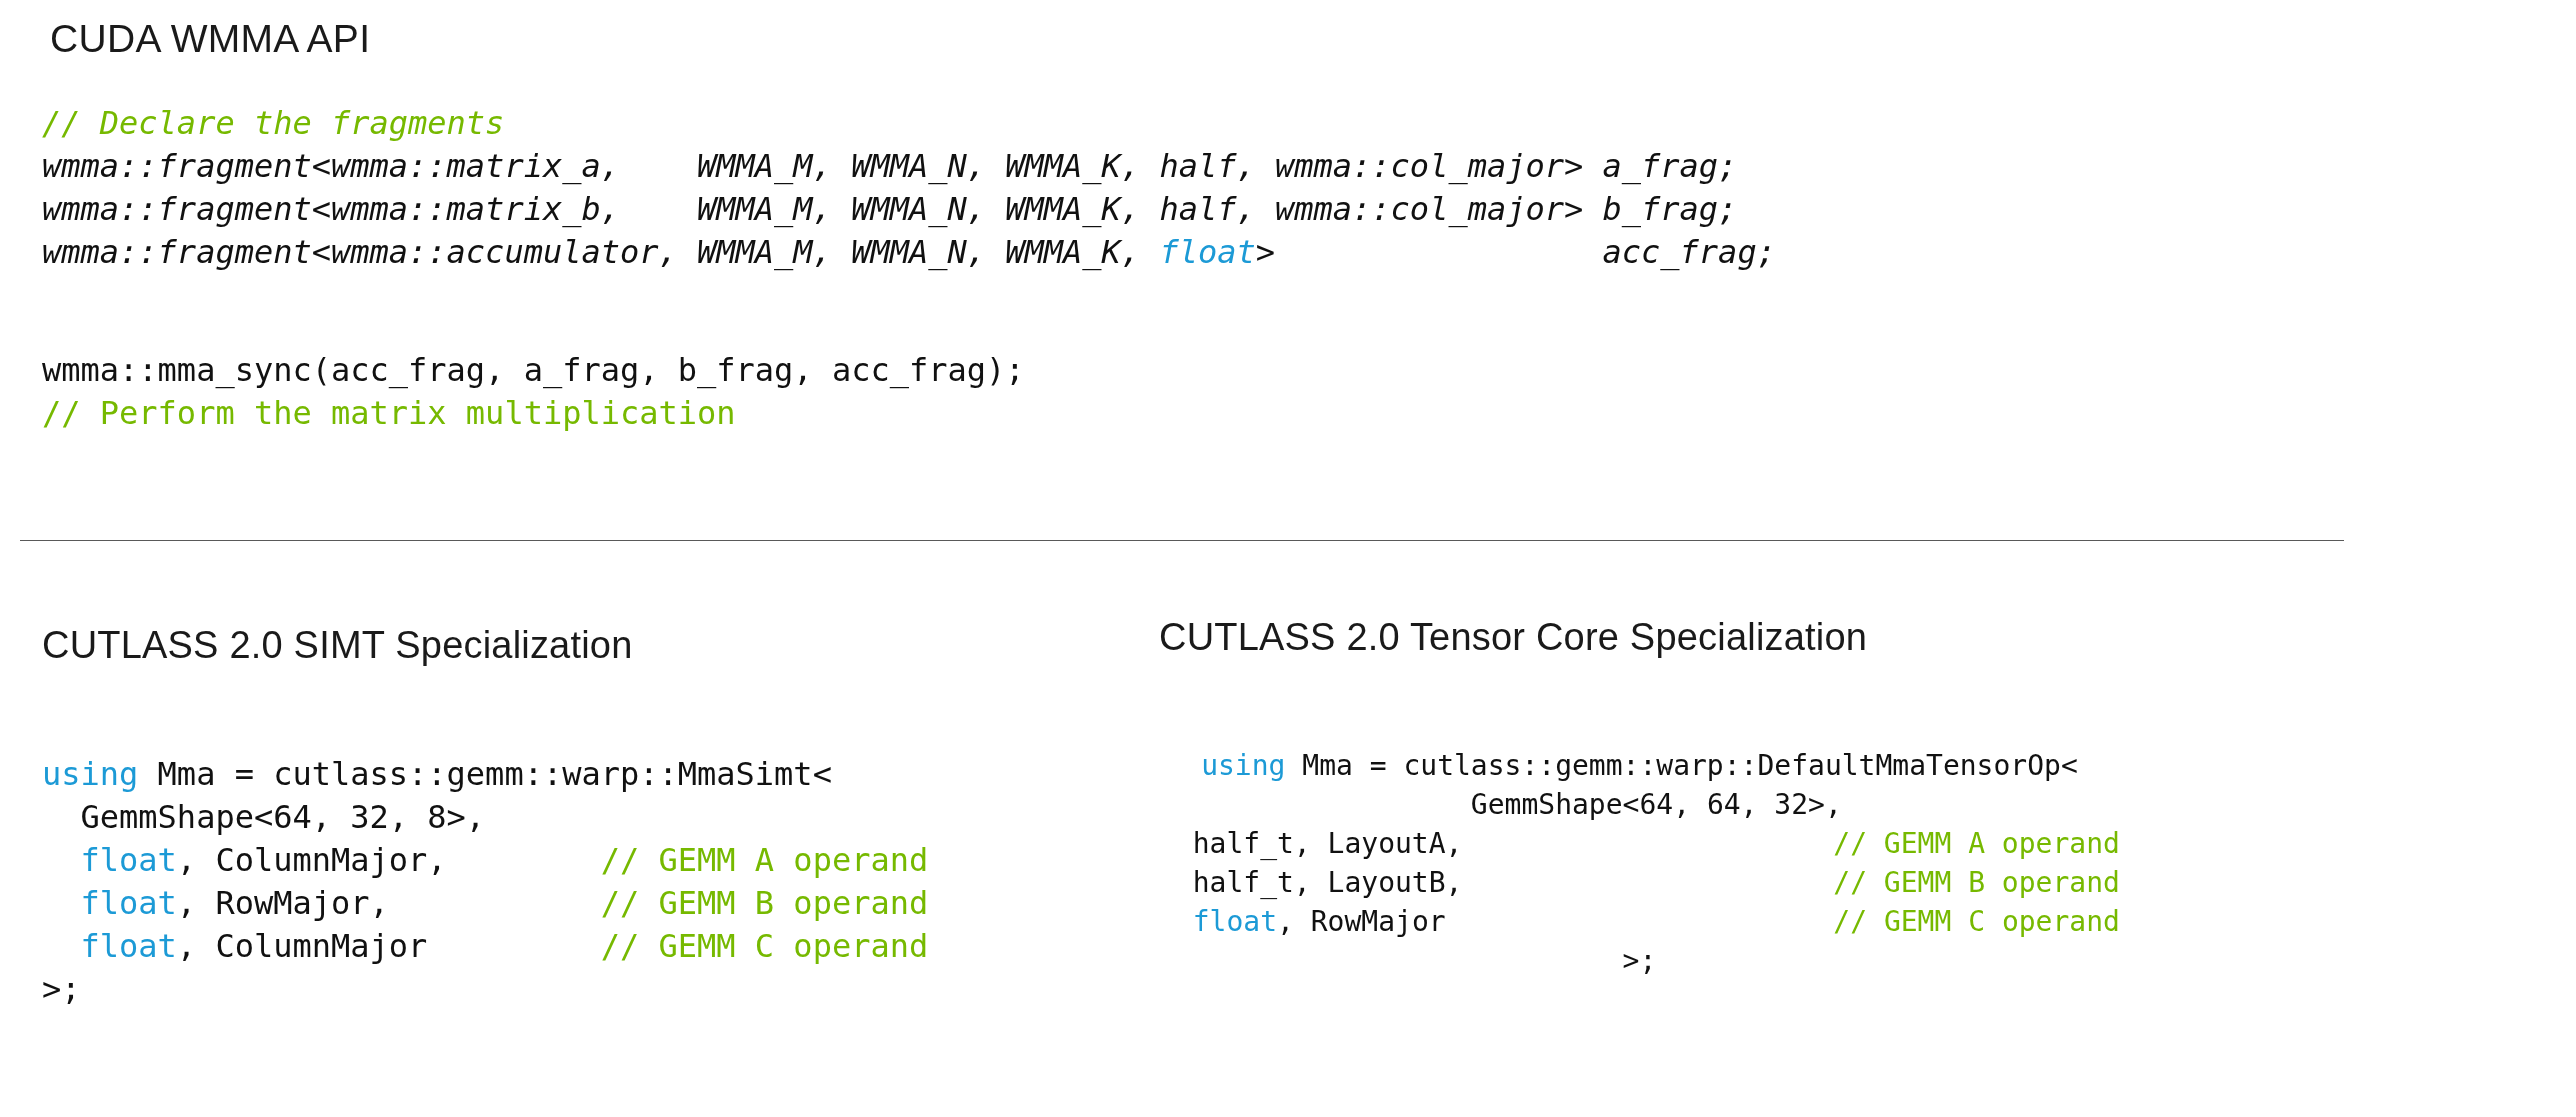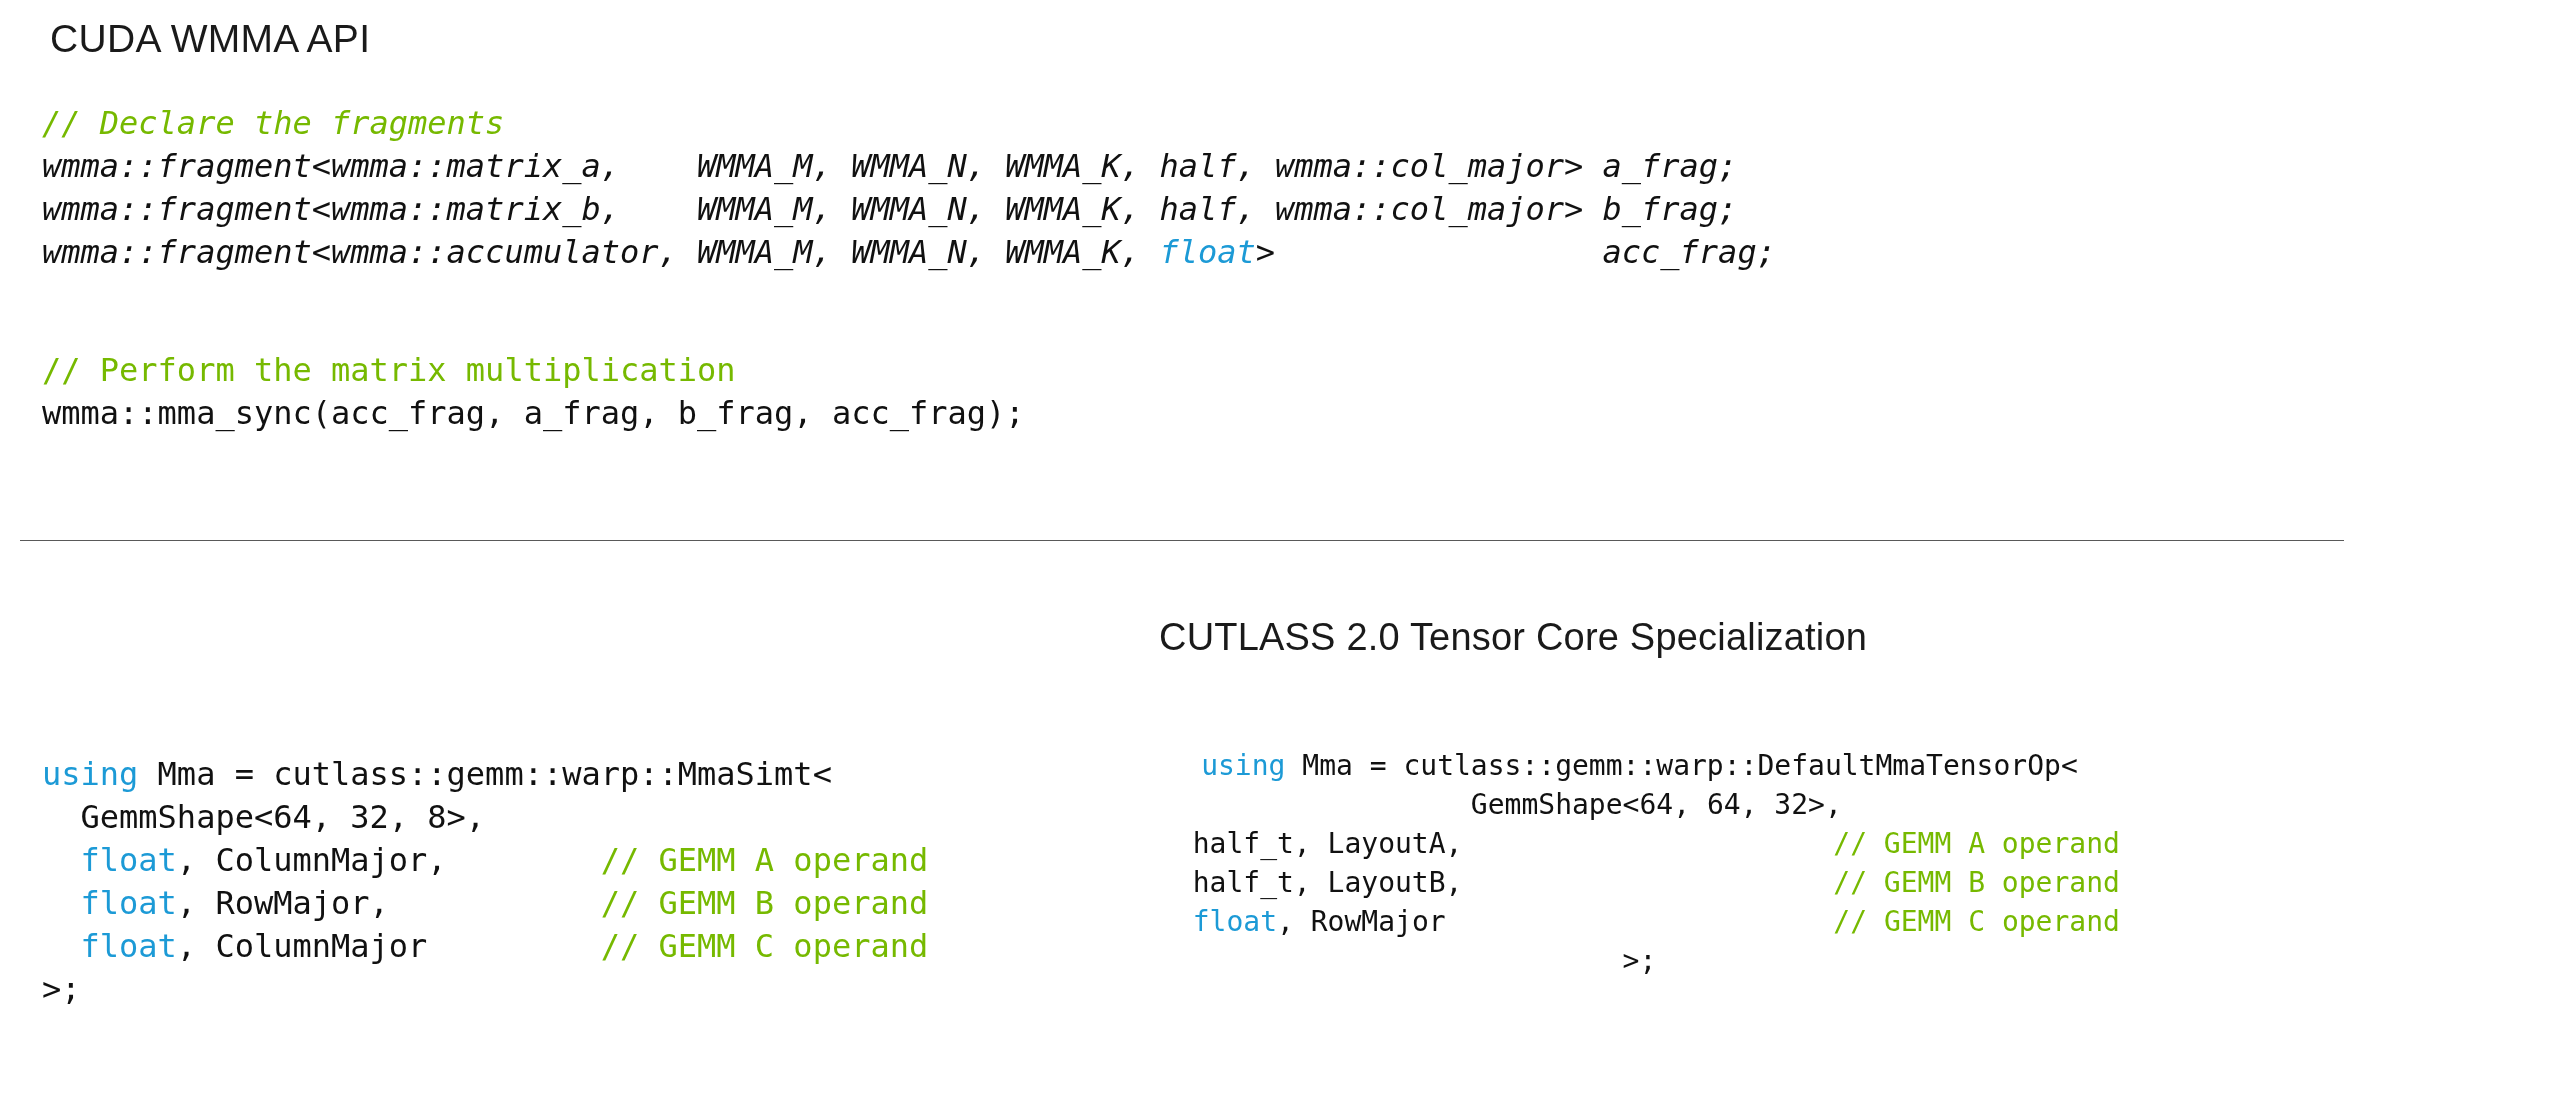--- a/index.html
+++ b/index.html
@@ -69,24 +69,25 @@
 </style>
 </head>
 <body>
 
 <div class="slide">
 
   <h1 class="title">CUDA WMMA API</h1>
 
   <div class="code code-large declare-code"><div class="code-line"><span class="tok-comment">// Declare the fragments</span></div><div class="code-line"><span class="tok-plain">wmma::fragment&lt;wmma::matrix_a,    WMMA_M, WMMA_N, WMMA_K, half, wmma::col_major&gt; a_frag;</span></div><div class="code-line"><span class="tok-plain">wmma::fragment&lt;wmma::matrix_b,    WMMA_M, WMMA_N, WMMA_K, half, wmma::col_major&gt; b_frag;</span></div><div class="code-line"><span class="tok-plain">wmma::fragment&lt;wmma::accumulator, WMMA_M, WMMA_N, WMMA_K, </span><span class="tok-keyword">float</span><span class="tok-plain">&gt;                 acc_frag;</span></div></div>
 
-  <div class="code code-large multiply-code"><div class="code-line"><span class="tok-comment">// Perform the matrix multiplication</span></div><div class="code-line"><span class="tok-plain">wmma::mma_sync(acc_frag, a_frag, b_frag, acc_frag);</span></div></div>
+  <div class="code code-large multiply-code"><div class="code-line"><span class="tok-plain">wmma::mma_sync(acc_frag, a_frag, b_frag, acc_frag);</span></div><div class="code-line"><span class="tok-comment">// Perform the matrix multiplication</span></div></div>
 
   <hr class="divider">
 
+  <h2 class="heading simt-heading">CUTLASS 2.0 SIMT Specialization</h2>
 
   <div class="code code-large simt-code"><div class="code-line"><span class="tok-keyword">using</span><span class="tok-plain"> Mma = cutlass::gemm::warp::MmaSimt&lt;</span></div><div class="code-line"><span class="tok-plain">  GemmShape&lt;64, 32, 8&gt;,</span></div><div class="code-line"><span class="tok-plain">  </span><span class="tok-keyword">float</span><span class="tok-plain">, ColumnMajor,        </span><span class="tok-comment">// GEMM A operand</span></div><div class="code-line"><span class="tok-plain">  </span><span class="tok-keyword">float</span><span class="tok-plain">, RowMajor,           </span><span class="tok-comment">// GEMM B operand</span></div><div class="code-line"><span class="tok-plain">  </span><span class="tok-keyword">float</span><span class="tok-plain">, ColumnMajor         </span><span class="tok-comment">// GEMM C operand</span></div><div class="code-line"><span class="tok-plain">&gt;;</span></div></div>
 
   <h2 class="heading tensor-heading">CUTLASS 2.0 Tensor Core Specialization</h2>
 
   <div class="code code-small tensor-code"><div class="code-line"><span class="tok-keyword">using</span><span class="tok-plain"> Mma = cutlass::gemm::warp::DefaultMmaTensorOp&lt;</span></div><div class="code-line"><span class="tok-plain">  GemmShape&lt;64, 64, 32&gt;,</span></div><div class="code-line"><span class="tok-plain">  half_t, LayoutA,                      </span><span class="tok-comment">// GEMM A operand</span></div><div class="code-line"><span class="tok-plain">  half_t, LayoutB,                      </span><span class="tok-comment">// GEMM B operand</span></div><div class="code-line"><span class="tok-plain">  </span><span class="tok-keyword">float</span><span class="tok-plain">, RowMajor                       </span><span class="tok-comment">// GEMM C operand</span></div><div class="code-line"><span class="tok-plain">&gt;;</span></div></div>
 
 </div>
 
 

